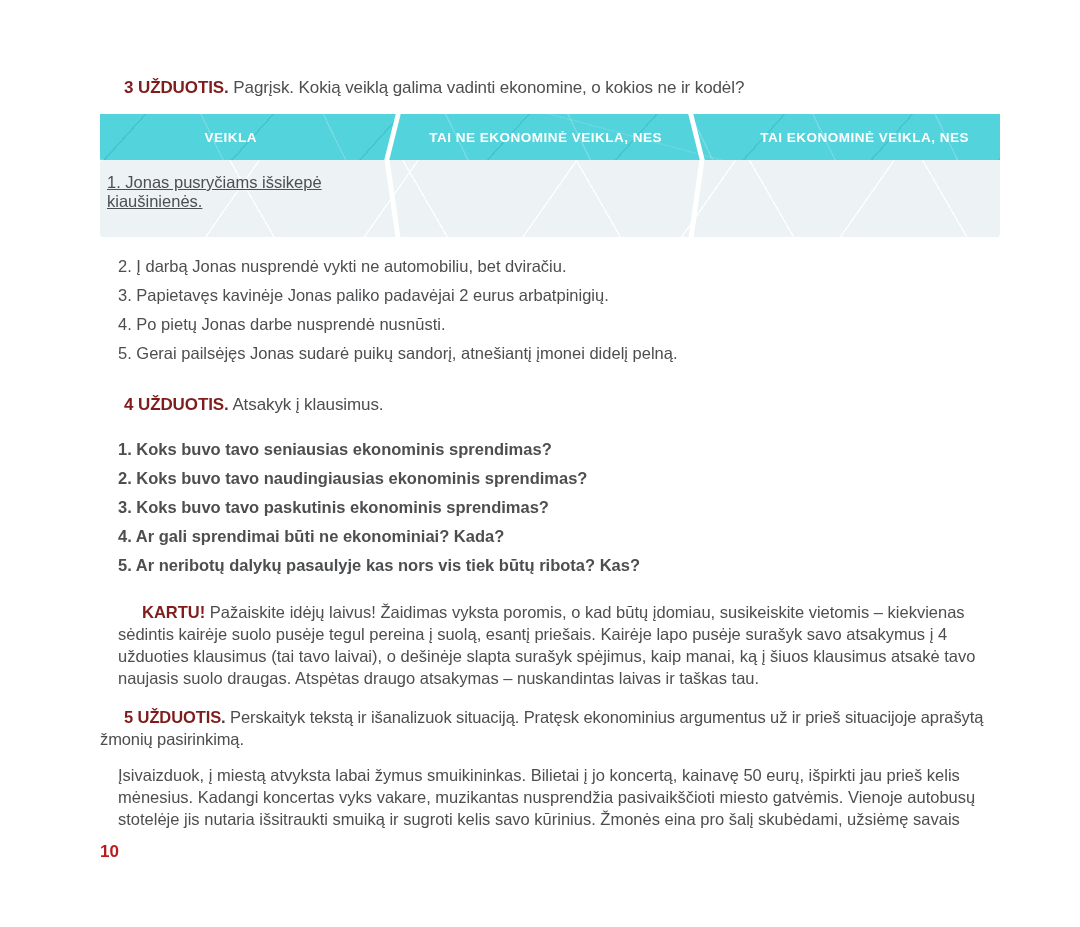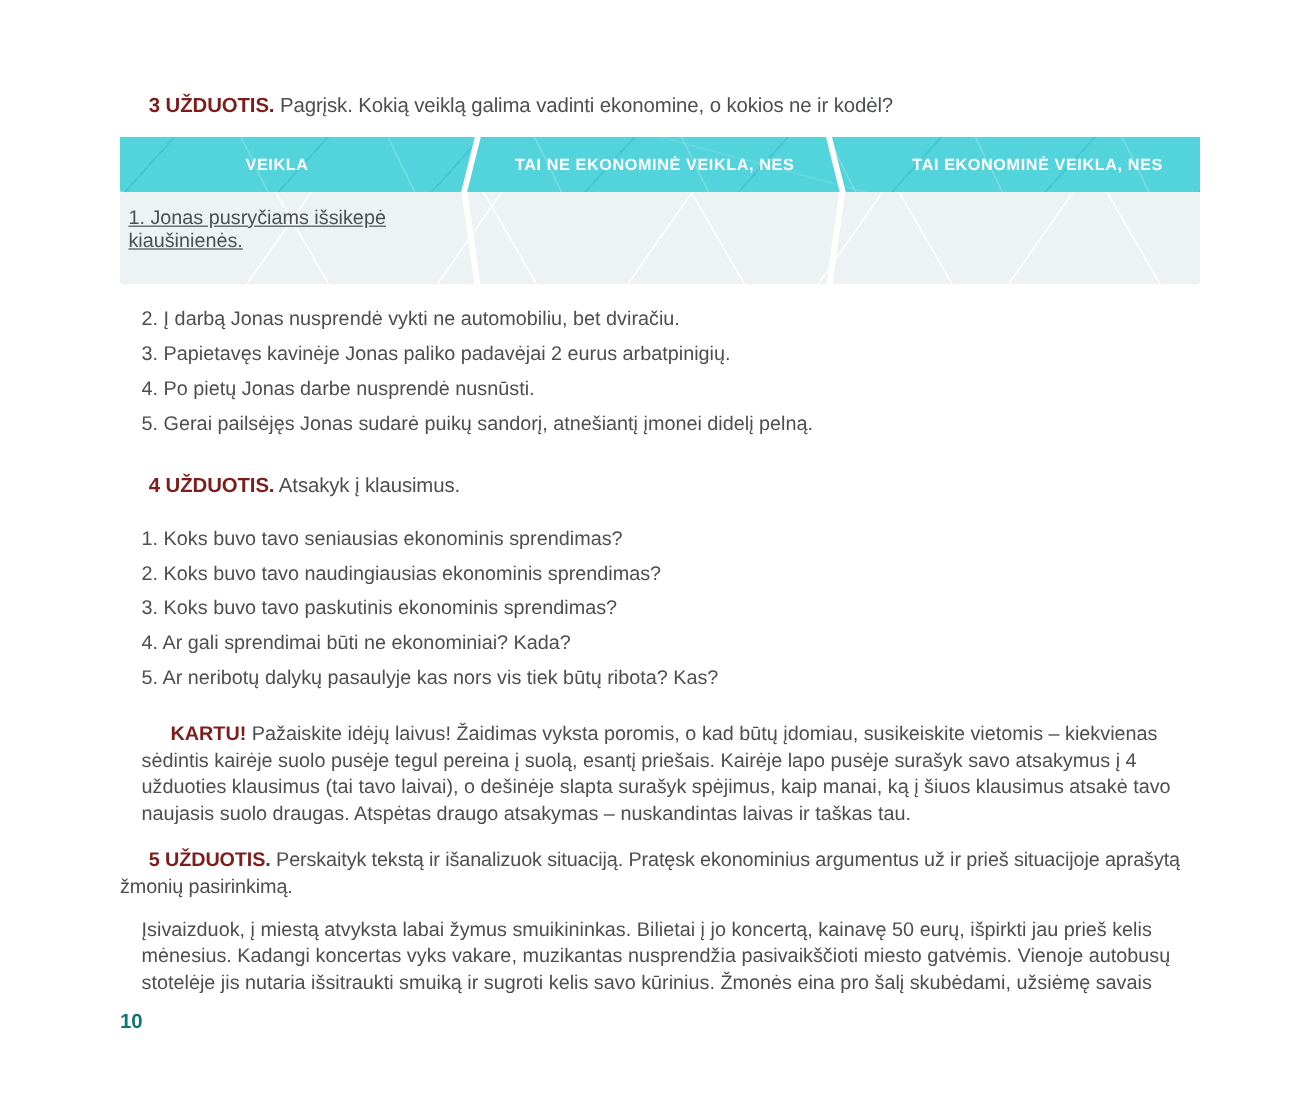--- a/index.html
+++ b/index.html
@@ -43,25 +43,25 @@
   .divider{position:absolute;width:5px;background:#ffffff;}
   .d1a{left:290px;top:0;height:46px;transform:skewX(-14deg);}
   .d1b{left:290px;top:46px;height:77px;transform:skewX(8deg);}
   .d2a{left:594px;top:0;height:46px;transform:skewX(14deg);}
   .d2b{left:594px;top:46px;height:77px;transform:skewX(-8deg);}
 
   
   .item-list{margin:15px 0 0 18px;font-size:16.5px;line-height:29px;}
   .item-list div{white-space:nowrap;}
   .h4{margin-top:27px;}
-  .q-list{margin:20px 0 0 18px;font-size:16.5px;line-height:29px;}
+  .q-list{margin:20px 0 0 18px;font-size:16.5px;line-height:29px;font-weight:bold;}
   .kartu{margin:21px 0 0 18px;width:882px;font-size:16.5px;line-height:22px;text-align:left;}
   .task5-para{margin-top:17px;width:900px;font-size:16.5px;line-height:22px;}
   .final-para{margin:14px 0 0 18px;width:882px;font-size:16.5px;line-height:22px;}
-  .page-num{margin-top:12px;font-size:17px;font-weight:bold;color:#0f766e;}
+  .page-num{margin-top:12px;font-size:17px;font-weight:bold;color:#b91c1c;}
 </style>
 </head>
 <body>
 
 <div class="page">
 
   <p class="task-heading">
     <span class="task-label">3 UŽDUOTIS.</span>
     <span>Pagrįsk. Kokią veiklą galima vadinti ekonomine, o kokios ne ir kodėl?</span>
   </p>

